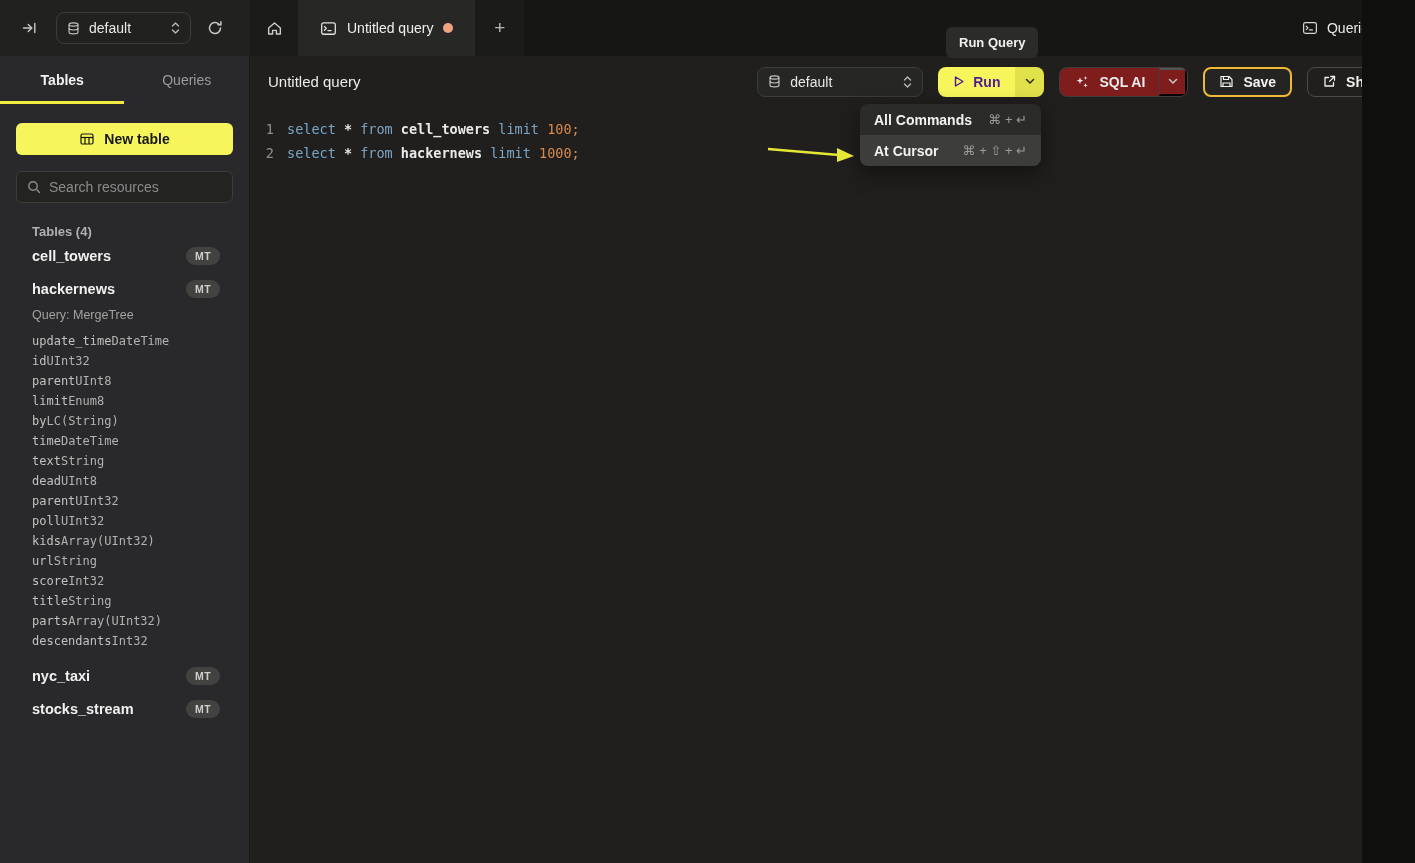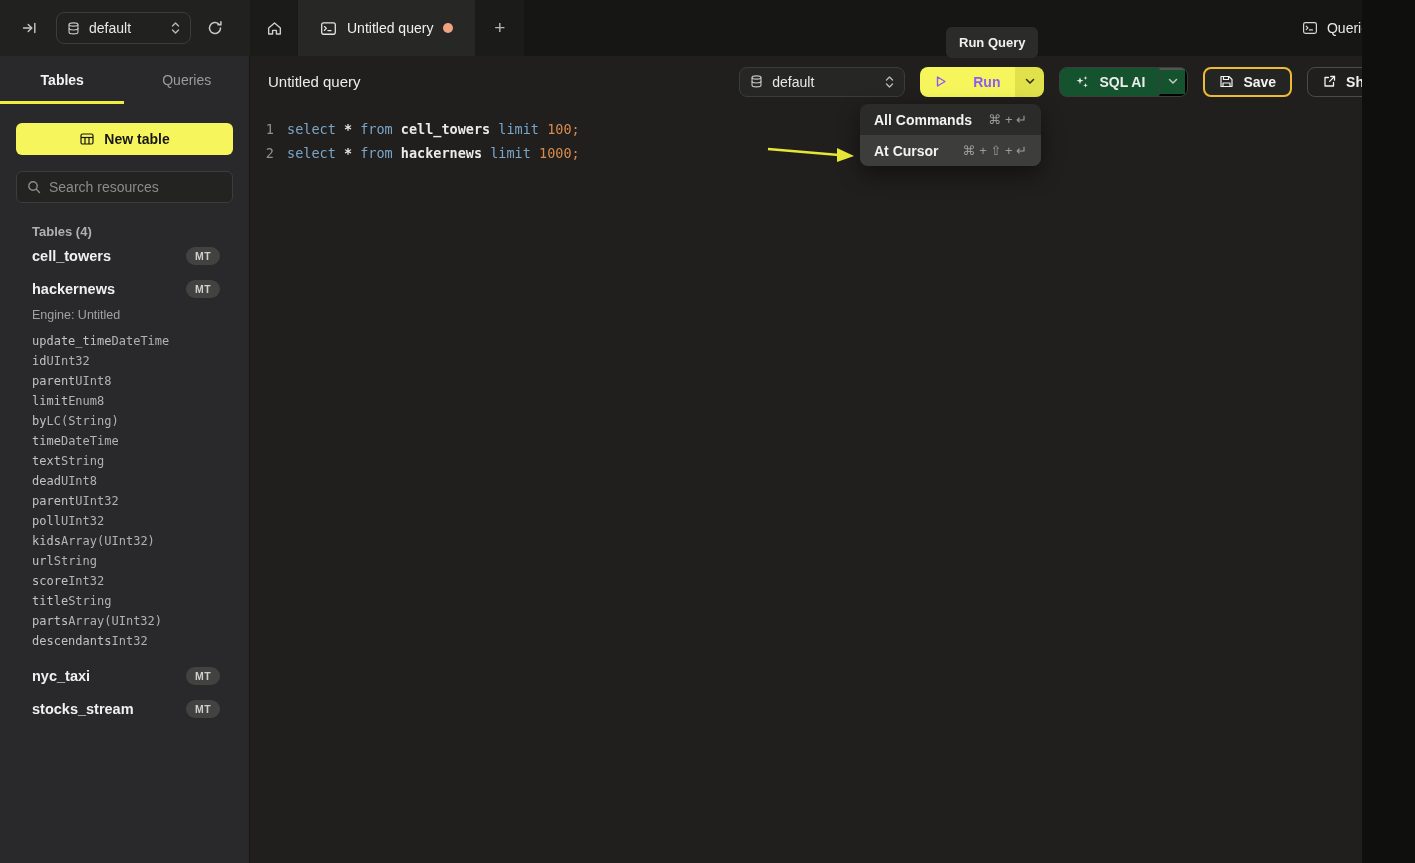--- a/index.html
+++ b/index.html
@@ -45,23 +45,23 @@
   .mt8 { margin-top:8px;align-items:center; }
 
   
   .main { position:absolute; left:250px; top:56px; width:1165px; height:807px; background:#201f1d; }
   .main-toolbar { height:51px; display:flex; align-items:center; padding:0 15px 0 18px; }
   .doc-title { font-size:15px; color:#ececec; }
   .controls { margin-left:auto; display:flex; align-items:center; gap:15px; }
   .db-select { width:166px; height:30px; border:1px solid #3b3b39; border-radius:8px; background:#262624; display:flex; align-items:center; gap:9px; padding:0 10px; color:#e8e8e8; font-size:14px; cursor:pointer; }
   .db-select .updown { margin-left:auto; color:#b9b9b9; display:flex; }
   .run-btn { height:30px; display:flex; border-radius:8px; overflow:hidden; cursor:pointer; }
-  .run-main { background:#f6f65c; display:flex; align-items:center; gap:25px; padding:0 15px 0 13px; color:#8b5cf6; font-size:14px; font-weight:600; border:none; cursor:pointer; }
+  .run-main { background:#f6f65c; display:flex; align-items:center; gap:7px; padding:0 15px 0 13px; color:#4c1d95; font-size:14px; font-weight:600; border:none; cursor:pointer; }
   .run-caret { background:#e1e14c; width:29px; display:flex; align-items:center; justify-content:center; color:#2a2a1a; border:none; cursor:pointer; }
-  .sqlai-btn { height:30px; display:flex; background:#14532d; border:1px solid #3d3d3b; border-radius:8px; overflow:hidden; cursor:pointer; }
+  .sqlai-btn { height:30px; display:flex; background:#7f1d1d; border:1px solid #3d3d3b; border-radius:8px; overflow:hidden; cursor:pointer; }
   .sqlai-main { display:flex; align-items:center; gap:9px; padding:0 14px; color:#ececec; font-size:14px; font-weight:600; background:transparent; border:none; cursor:pointer; }
   .sqlai-caret { width:28px; border-left:1px solid #3d3d3b; display:flex; align-items:center; justify-content:center; color:#c9c9c9; background:transparent; cursor:pointer; }
   .save-btn { height:30px; border:2px solid #eeba36; background:#242422; border-radius:8px; display:flex; align-items:center; gap:9px; padding:0 14px; color:#f2f2f2; font-size:14px; font-weight:600; cursor:pointer; }
   .share-btn { height:30px; border:1px solid #4b4b49; background:transparent; border-radius:8px; display:flex; align-items:center; gap:9px; padding:0 14px; color:#f2f2f2; font-size:14px; font-weight:600; cursor:pointer; }
 
   
   .editor { padding-top:10px; cursor:text; }
   .code-line { display:flex; align-items:center; height:24px; font-family:"DejaVu Sans Mono", monospace; font-size:13.5px; }
   .line-no { width:24px; text-align:right; color:#8f8f8f; margin-right:13px; flex-shrink:0; }
   .code { white-space:pre; }
@@ -195,21 +195,21 @@
 
     <div class="table-row">
       <span class="table-name">cell_towers</span>
       <span class="badge">MT</span>
     </div>
 
     <div class="table-row">
       <span class="table-name">hackernews</span>
       <span class="badge">MT</span>
     </div>
-    <div class="engine-row">Engine: Untitled</div>
+    <div class="engine-row">Query: MergeTree</div>
 
     <div class="cols">
       <div class="col-row">
           <span class="col-name">update_time</span>
           <span class="col-type">DateTime</span>
         </div>
       <div class="col-row">
           <span class="col-name">id</span>
           <span class="col-type">UInt32</span>
         </div>

